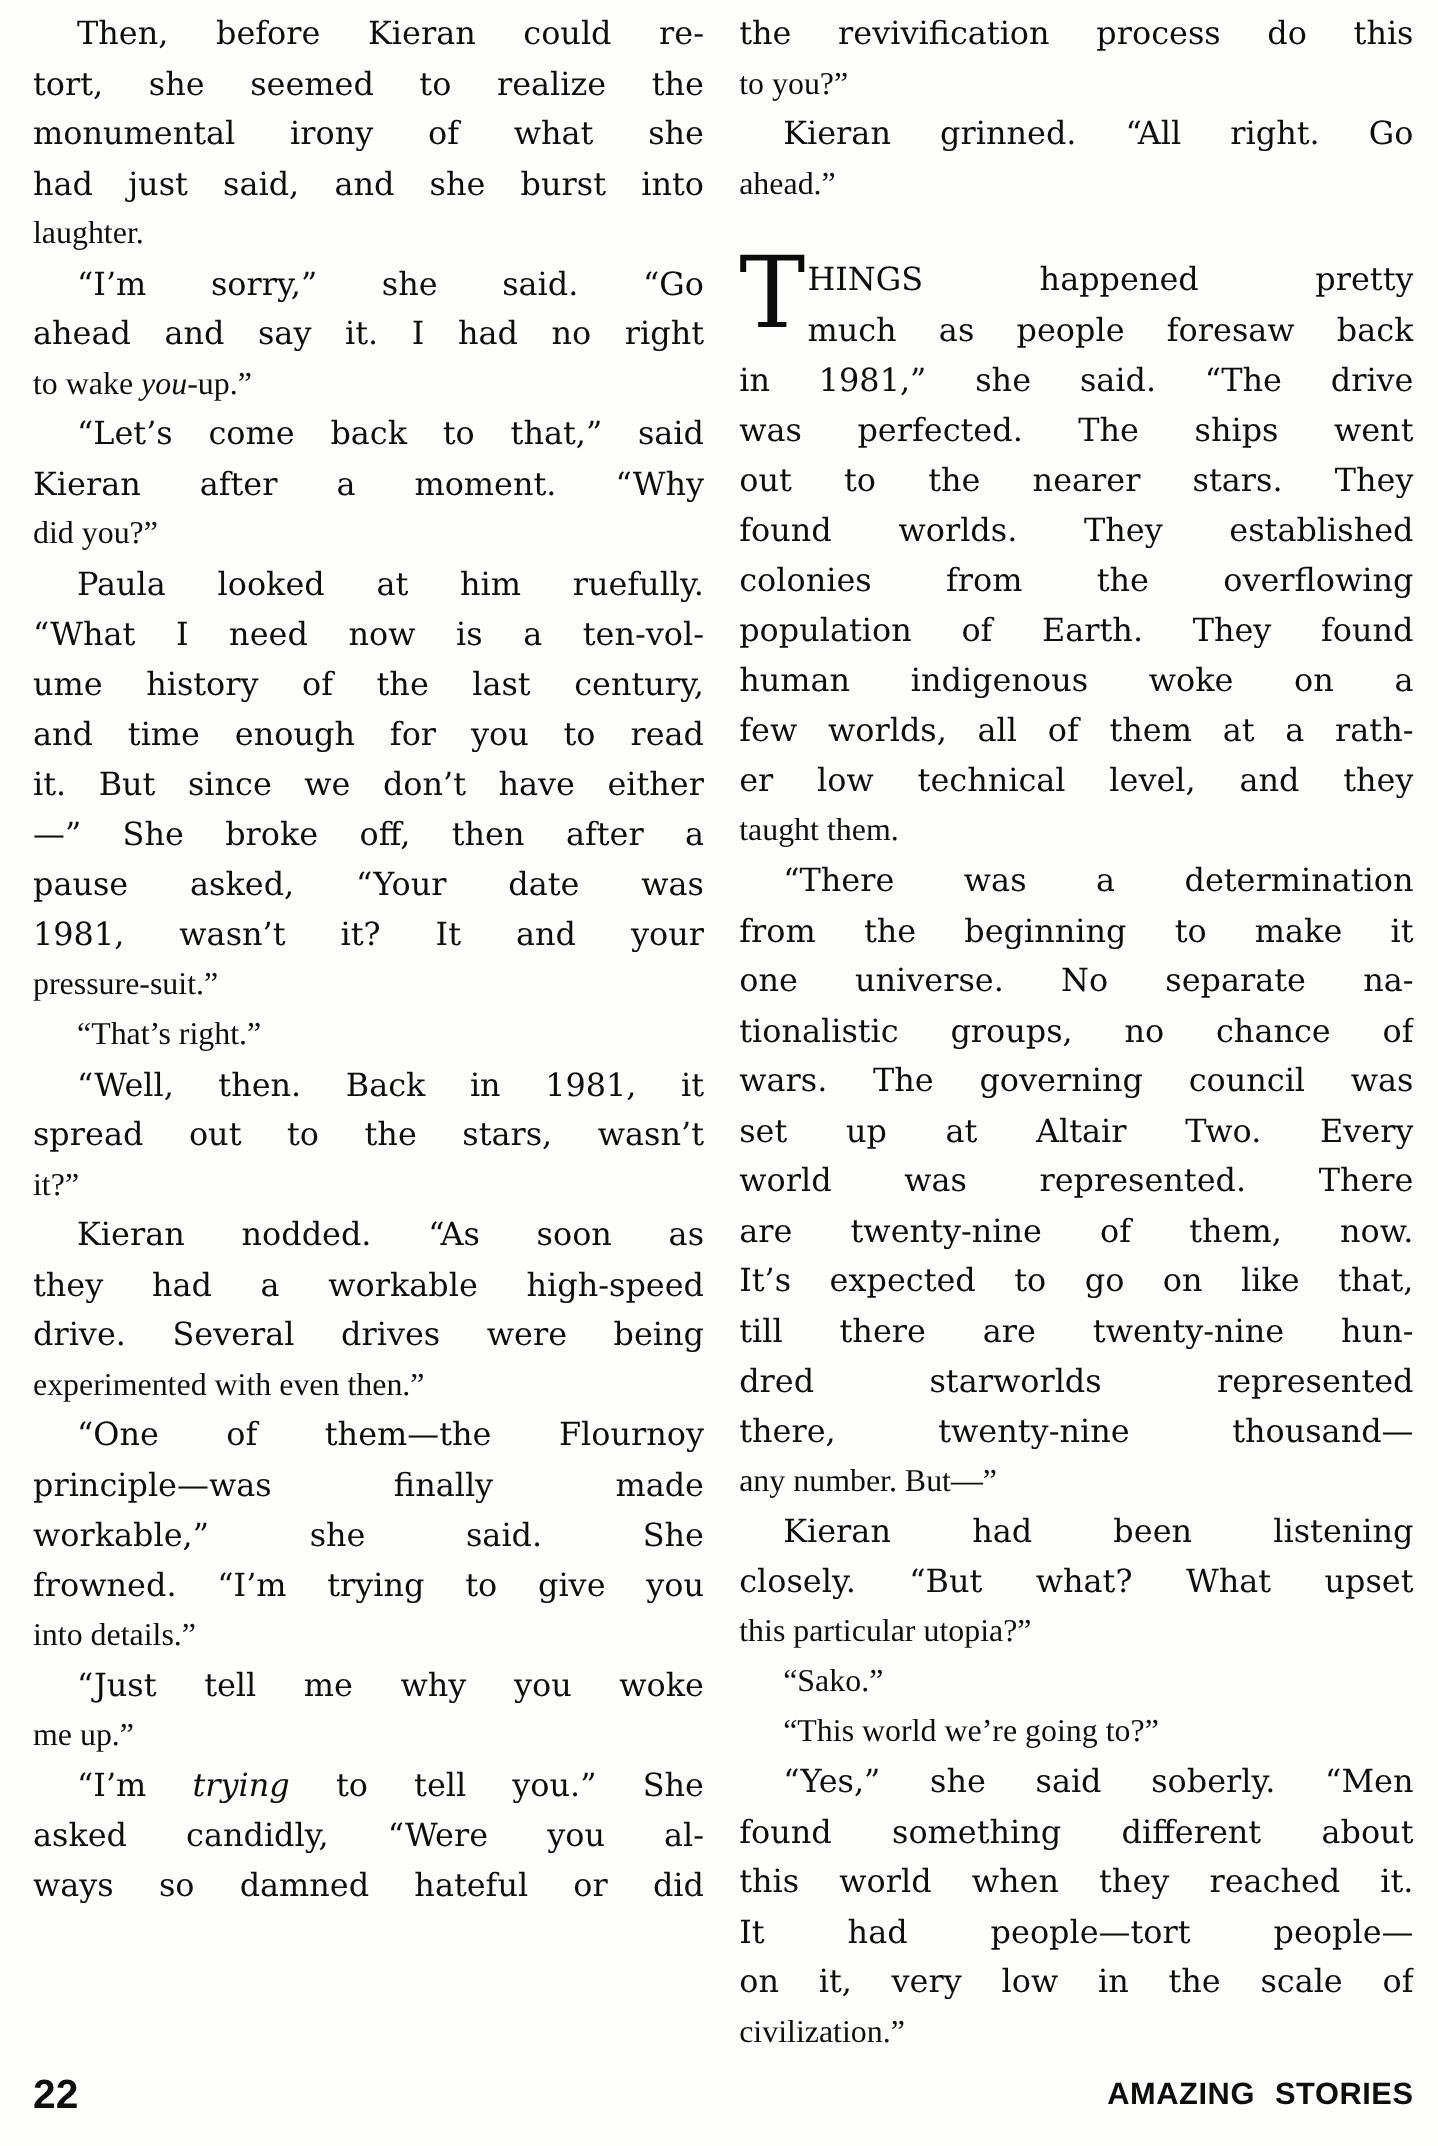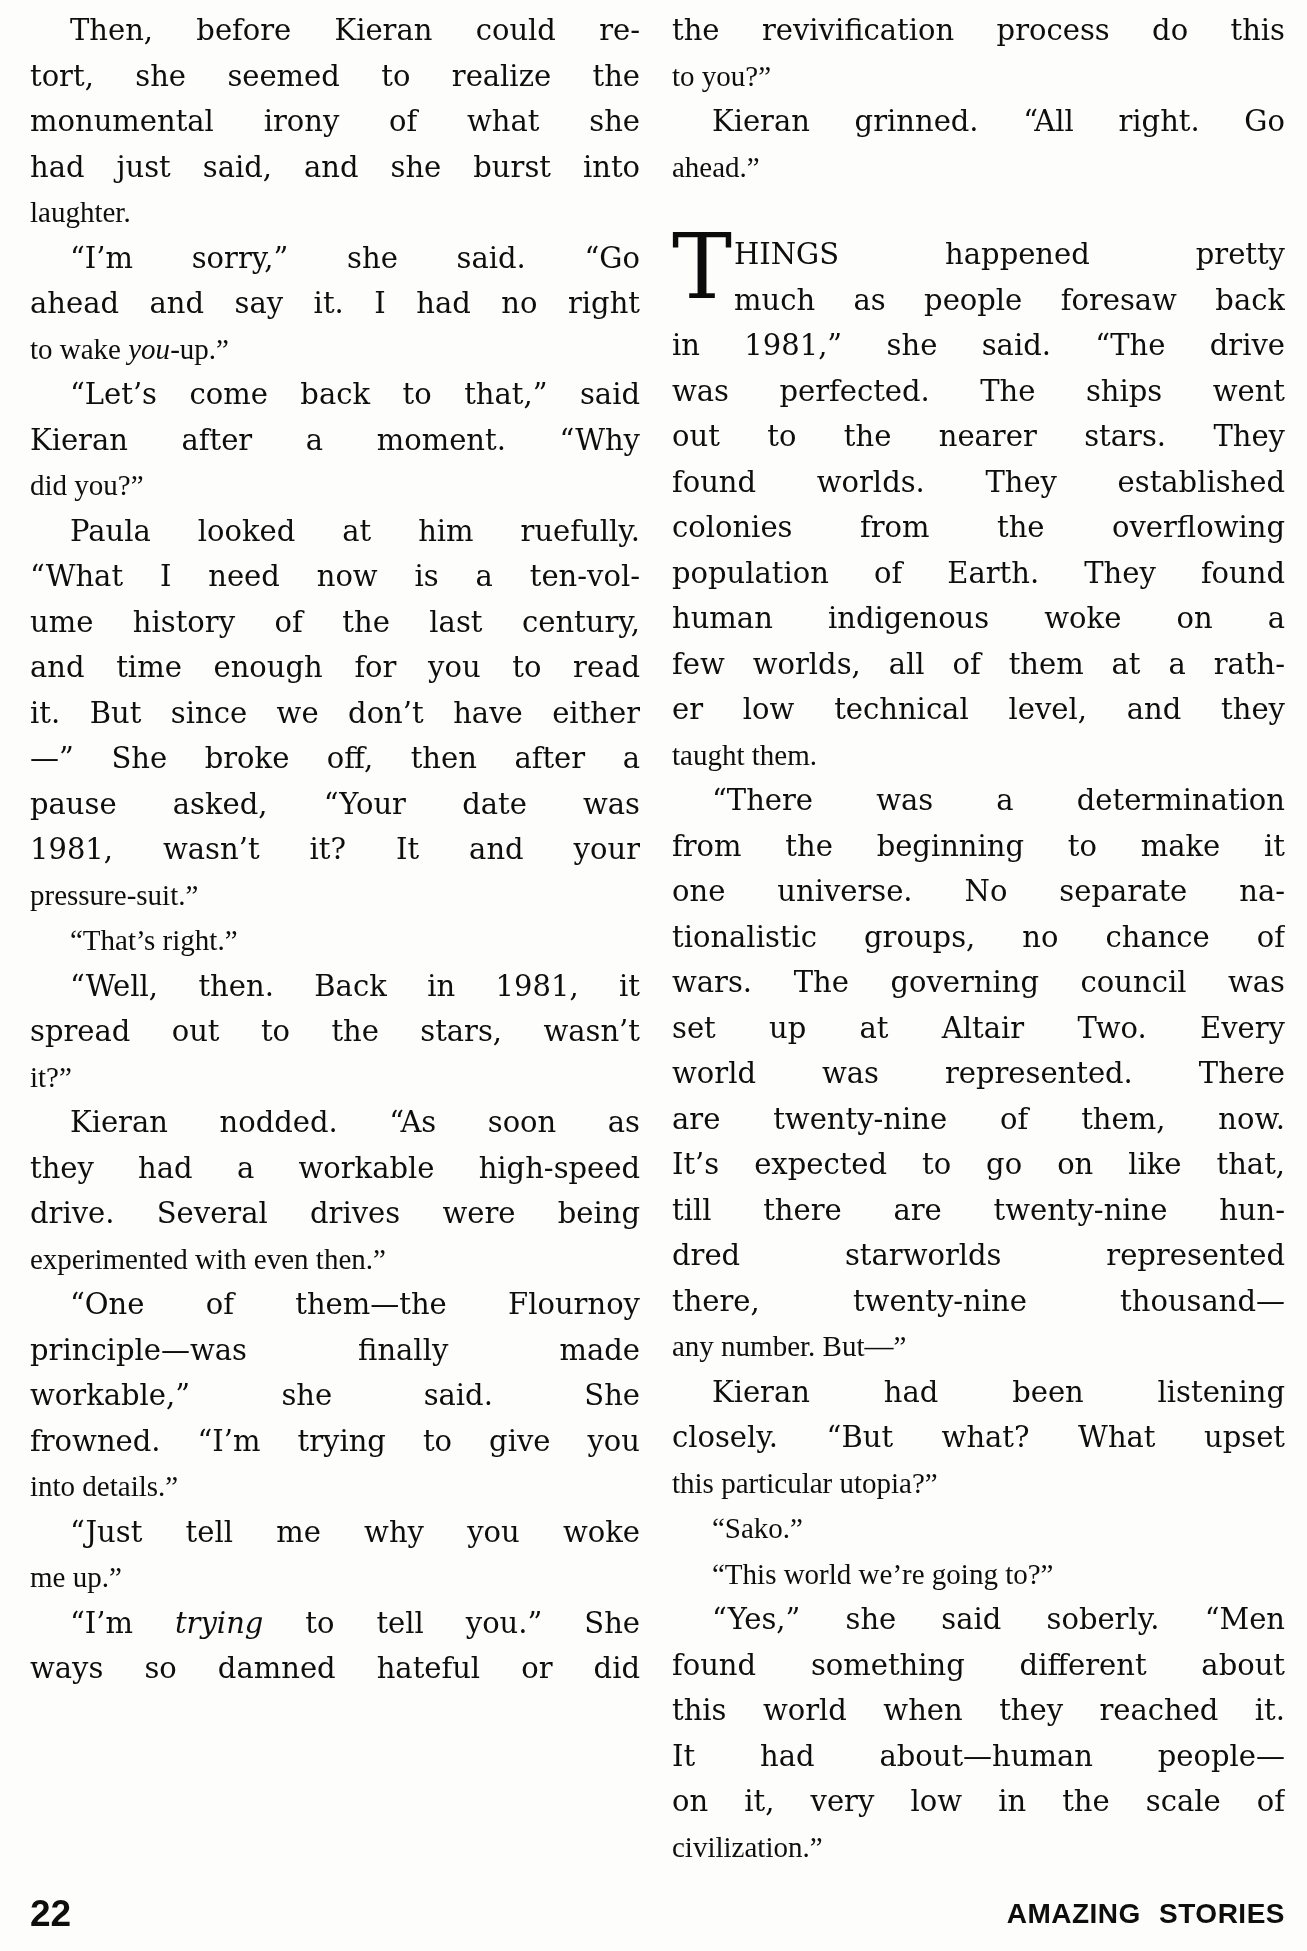--- a/index.html
+++ b/index.html
@@ -36,21 +36,21 @@
     color: #0b0b0b;
   }
   .footer {
     position: absolute;
     left: 30px;
     right: 22px;
     top: 1884px;
     height: 50px;
     display: flex;
     justify-content: space-between;
-    align-items: flex-end;
+    align-items: flex-start;
     font-family: "Liberation Sans", "DejaVu Sans", sans-serif;
     font-weight: bold;
   }
   .page-num { font-size: 37px; line-height: 40px; }
   .mag-title { font-size: 28px; line-height: 40px; letter-spacing: 0.5px; word-spacing: 10px; }
   i { font-style: italic; }
 </style>
 </head>
 <body>
 
@@ -84,20 +84,21 @@
     <div class="line">drive. Several drives were being</div>
     <div class="line last">experimented with even then.”</div>
     <div class="line indent">“One of them—the Flournoy</div>
     <div class="line">principle—was finally made</div>
     <div class="line">workable,” she said. She</div>
     <div class="line">frowned. “I’m trying to give you</div>
     <div class="line last">into details.”</div>
     <div class="line indent">“Just tell me why you woke</div>
     <div class="line last">me up.”</div>
     <div class="line indent">“I’m <i>trying</i> to tell you.” She</div>
+    <div class="line">asked candidly, “Were you al-</div>
     <div class="line">ways so damned hateful or did</div>
   </div>
 
 <div class="col" id="right-col">
   <span class="dropcap">T</span>
 <div class="line">the revivification process do this</div>
     <div class="line last">to you?”</div>
     <div class="line indent">Kieran grinned. “All right. Go</div>
     <div class="line last">ahead.”</div>
     <div class="gap"></div>
@@ -127,21 +128,21 @@
     <div class="line">there, twenty-nine thousand—</div>
     <div class="line last">any number. But—”</div>
     <div class="line indent">Kieran had been listening</div>
     <div class="line">closely. “But what? What upset</div>
     <div class="line last">this particular utopia?”</div>
     <div class="line indent last">“Sako.”</div>
     <div class="line indent last">“This world we’re going to?”</div>
     <div class="line indent">“Yes,” she said soberly. “Men</div>
     <div class="line">found something different about</div>
     <div class="line">this world when they reached it.</div>
-    <div class="line">It had about—human people—</div>
+    <div class="line">It had people—tort people—</div>
     <div class="line">on it, very low in the scale of</div>
     <div class="line last">civilization.”</div>
   </div>
 
 <div class="footer">
   <span class="page-num">22</span>
   <span class="mag-title">AMAZING STORIES</span>
 </div>
 
 </body></html>

